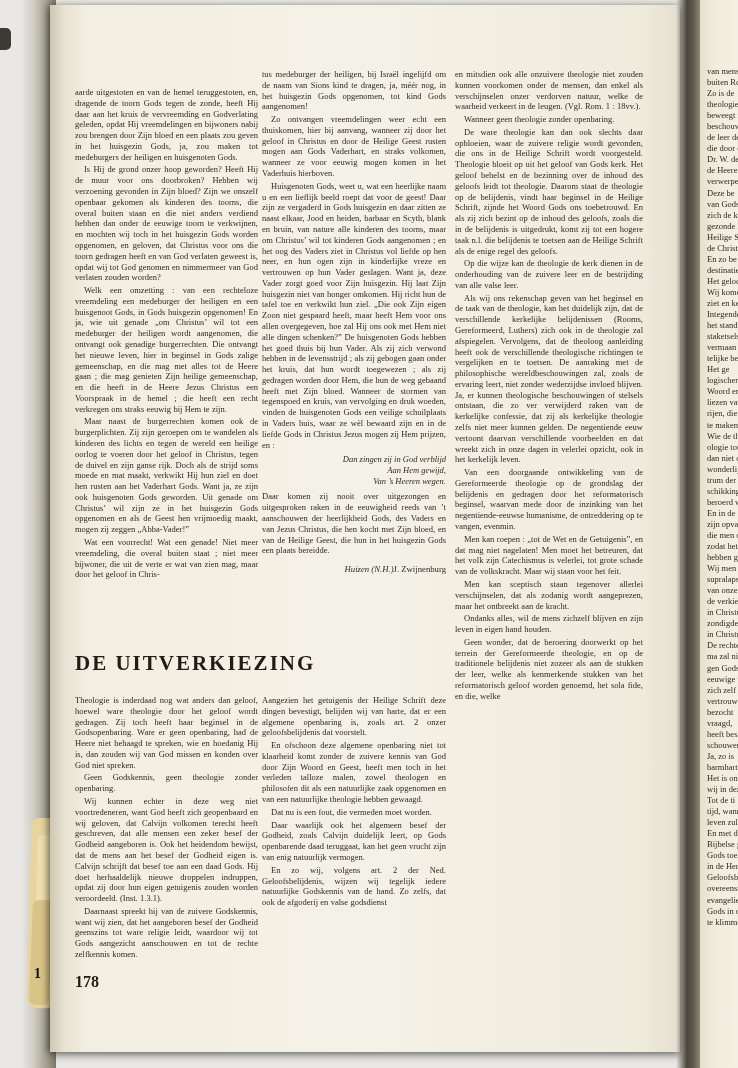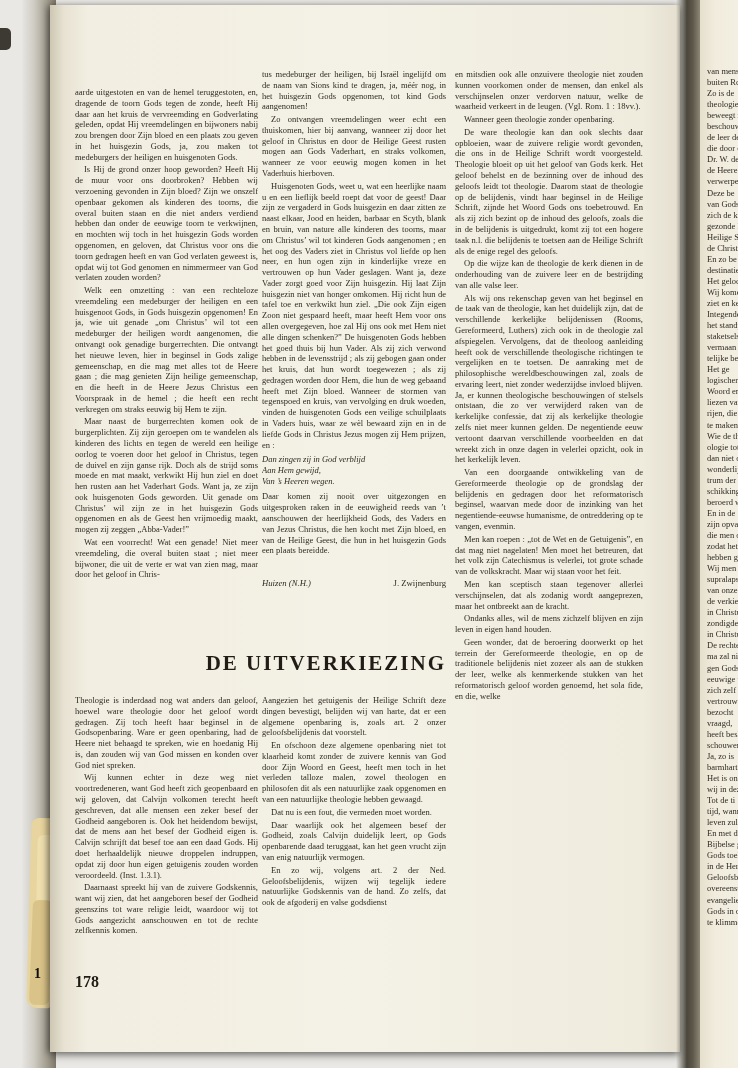--- a/index.html
+++ b/index.html
@@ -45,30 +45,30 @@
   .col > div > p.para:first-child, .col > p.para:first-child { text-indent:0; }
 
   .col1-top { left:25px; top:82px;  width:183px; height:556px; }
   .col2-top { left:212px; top:64px; width:184px; height:576px; }
   .col3     { left:405px; top:64px; width:188px; height:898px; }
   .col1-bot { left:25px; top:690px; width:183px; height:272px; }
   .col2-bot { left:212px; top:690px; width:184px; height:272px; }
 
   .poem { margin:4px 0 4px 0; }
   .poem p.poem-line {
-    font-size:8.5px; line-height:1.3; font-style:italic; text-align:left; text-indent:0; margin:0;
+    font-size:8.5px; line-height:1.3; font-style:italic; text-align:right; text-indent:0; margin:0;
   }
   .signature {
-    display:flex; justify-content:space-between; margin-top:22px; font-size:8.7px; color:#2f2b23;
+    display:flex; justify-content:flex-end; margin-top:8px; font-size:8.7px; color:#2f2b23;
   }
   .signature .place { font-style:italic; }
 
   .article-heading {
     position:absolute; left:25px; top:646px; width:371px;
-    text-align:right; font-size:21px; font-weight:bold; letter-spacing:2px; color:#211d16;
+    text-align:left; font-size:21px; font-weight:bold; letter-spacing:2px; color:#211d16;
   }
   .page-number {
     position:absolute; left:25px; top:968px; font-size:16px; font-weight:bold; color:#211d16;
   }
 
   
   .gutter-right {
     position:absolute; left:676px; top:0; width:24px; height:100%;
     background:linear-gradient(90deg, rgba(90,85,74,0) 0%, #4a463c 45%, #5d5849 70%, #8d8777 100%);
   }
@@ -136,20 +136,21 @@
         <p class="para">Men kan roepen : „tot de Wet en de Getuigenis”, en dat mag niet nagelaten! Men moet het betreuren, dat het volk zijn Catechismus is velerlei, tot grote schade van de volkskracht. Maar wij staan voor het feit.</p>
         <p class="para">Men kan sceptisch staan tegenover allerlei verschijnselen, dat als zodanig wordt aangeprezen, maar het ontbreekt aan de kracht.</p>
         <p class="para">Ondanks alles, wil de mens zichzelf blijven en zijn leven in eigen hand houden.</p>
         <p class="para">Geen wonder, dat de beroering doorwerkt op het terrein der Gereformeerde theologie, en op de traditionele belijdenis niet zozeer als aan de stukken der leer, welke als kenmerkende stukken van het reformatorisch geloof worden genoemd, het sola fide, en die, welke</p>
       </div>
 
     <h1 class="article-heading">DE UITVERKIEZING</h1>
 
     <div class="col col1-bot">
         <p class="para">Theologie is inderdaad nog wat anders dan geloof, hoewel ware theologie door het geloof wordt gedragen. Zij toch heeft haar beginsel in de Godsopenbaring. Ware er geen openbaring, had de Heere niet behaagd te spreken, wie en hoedanig Hij is, dan zouden wij van God missen en konden over God niet spreken.</p>
+        <p class="para">Geen Godskennis, geen theologie zonder openbaring.</p>
         <p class="para">Wij kunnen echter in deze weg niet voortredeneren, want God heeft zich geopenbaard en wij geloven, dat Calvijn volkomen terecht heeft geschreven, dat alle mensen een zeker besef der Godheid aangeboren is. Ook het heidendom bewijst, dat de mens aan het besef der Godheid eigen is. Calvijn schrijft dat besef toe aan een daad Gods. Hij doet herhaaldelijk nieuwe droppelen indruppen, opdat zij door hun eigen getuigenis zouden worden veroordeeld. (Inst. 1.3.1).</p>
         <p class="para">Daarnaast spreekt hij van de zuivere Godskennis, want wij zien, dat het aangeboren besef der Godheid geenszins tot ware religie leidt, waardoor wij tot Gods aangezicht aanschouwen en tot de rechte zelfkennis komen.</p>
       </div>
 
     <div class="col col2-bot">
         <p class="para">Aangezien het getuigenis der Heilige Schrift deze dingen bevestigt, belijden wij van harte, dat er een algemene openbaring is, zoals art. 2 onzer geloofsbelijdenis dat voorstelt.</p>
         <p class="para">En ofschoon deze algemene openbaring niet tot klaarheid komt zonder de zuivere kennis van God door Zijn Woord en Geest, heeft men toch in het verleden talloze malen, zowel theologen en philosofen dit als een natuurlijke zaak opgenomen en van een natuurlijke theologie hebben gewaagd.</p>
         <p class="para">Dat nu is een fout, die vermeden moet worden.</p>
         <p class="para">Daar waarlijk ook het algemeen besef der Godheid, zoals Calvijn duidelijk leert, op Gods openbarende daad teruggaat, kan het geen vrucht zijn van enig natuurlijk vermogen.</p>
         <p class="para">En zo wij, volgens art. 2 der Ned. Geloofsbelijdenis, wijzen wij tegelijk iedere natuurlijke Godskennis van de hand. Zo zelfs, dat ook de afgoderij en valse godsdienst</p>

